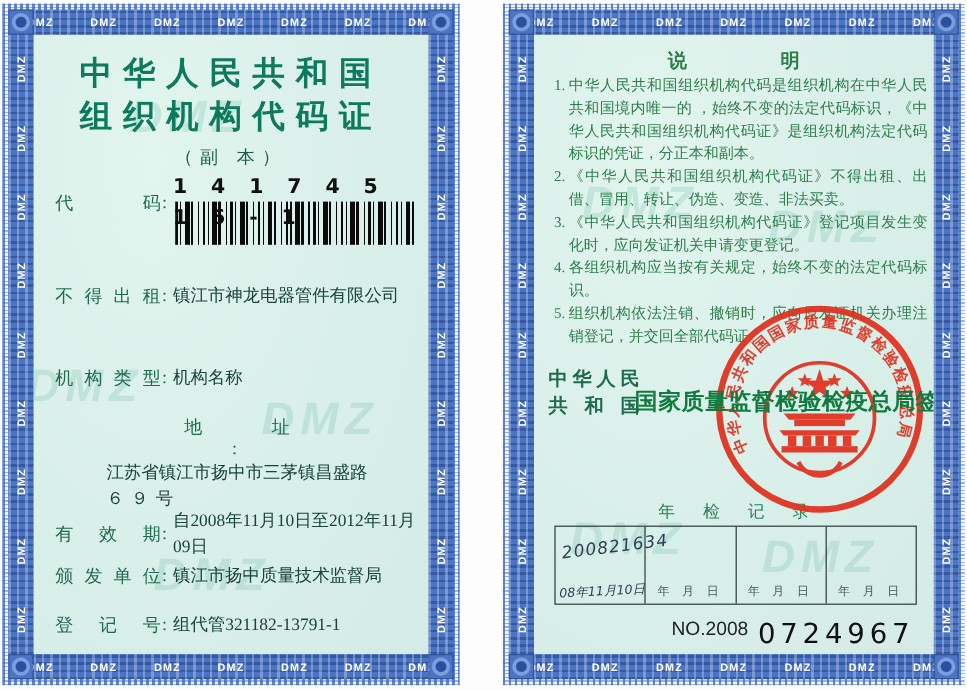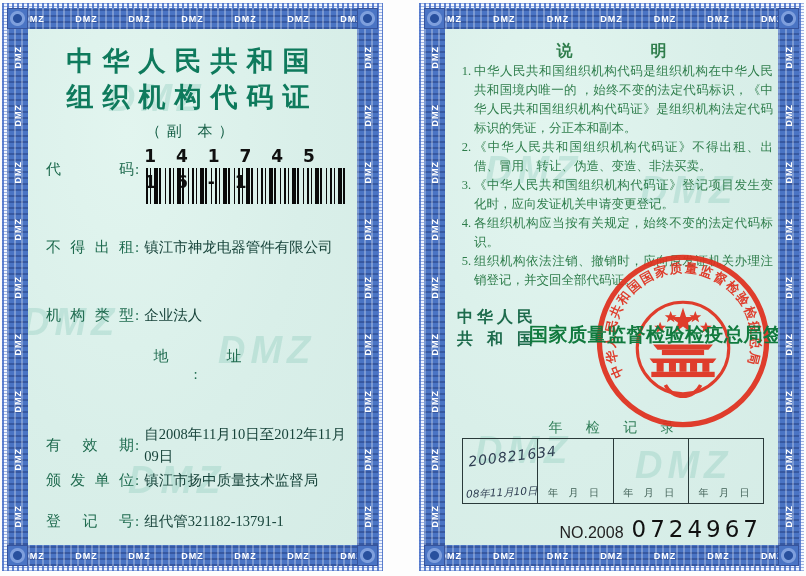--- a/index.html
+++ b/index.html
@@ -93,21 +93,21 @@
   .yc-cell{flex:1;position:relative;border-left:1.5px solid #2a3a3a;}
   .yc-cell:first-child{border-left:none;}
   .yc-stub{position:absolute;bottom:3px;left:0;right:0;text-align:center;
      color:#3f5f55;font-size:10px;letter-spacing:4px;}
   .hand-num{position:absolute;top:9px;left:5px;color:#2f3e52;
      font-family:"DejaVu Sans",sans-serif;font-style:italic;font-size:14px;
      letter-spacing:1px;transform:rotate(-7deg);}
   .hand-date{position:absolute;bottom:3px;left:3px;color:#2f3e52;
      font-family:"DejaVu Sans",sans-serif;font-style:italic;font-size:10.5px;
      transform:rotate(-3deg);white-space:nowrap;}
-  .serial{position:absolute;top:487px;right:16px;z-index:1;display:flex;align-items:flex-end;}
+  .serial{position:absolute;top:487px;right:16px;z-index:1;display:flex;align-items:flex-start;}
   .serial-prefix{color:#222;font-family:"Liberation Sans","DejaVu Sans",sans-serif;font-size:16px;}
   .serial-digits{color:var(--ink);font-family:"DejaVu Sans","Liberation Sans",sans-serif;
      font-size:23px;font-weight:normal;letter-spacing:4px;margin-left:8px;}
 </style>
 </head>
 <body>
 
 <div class="stage">
 
   <div class="page page-left">
@@ -175,26 +175,30 @@
 
       <div class="row r-name">
         <span class="lbl">不得出租</span>
         <span class="colon">:</span>
         <span class="val">镇江市神龙电器管件有限公司</span>
       </div>
 
       <div class="row r-type">
         <span class="lbl">机构类型</span>
         <span class="colon">:</span>
-        <span class="val">企业法人</span>
+        <span class="val">机构名称</span>
       </div>
 
       <div class="row r-addr">
         <span class="lbl">地址</span>
         <span class="colon">:</span>
+        <span class="val">
+          <span>江苏省镇江市扬中市三茅镇昌盛路</span>
+          <span class="addr2">６９号</span>
+        </span>
       </div>
 
       <div class="row r-valid">
         <span class="lbl">有效期</span>
         <span class="colon">:</span>
         <span class="val">自2008年11月10日至2012年11月09日</span>
       </div>
 
       <div class="row r-issuer">
         <span class="lbl">颁发单位</span>

